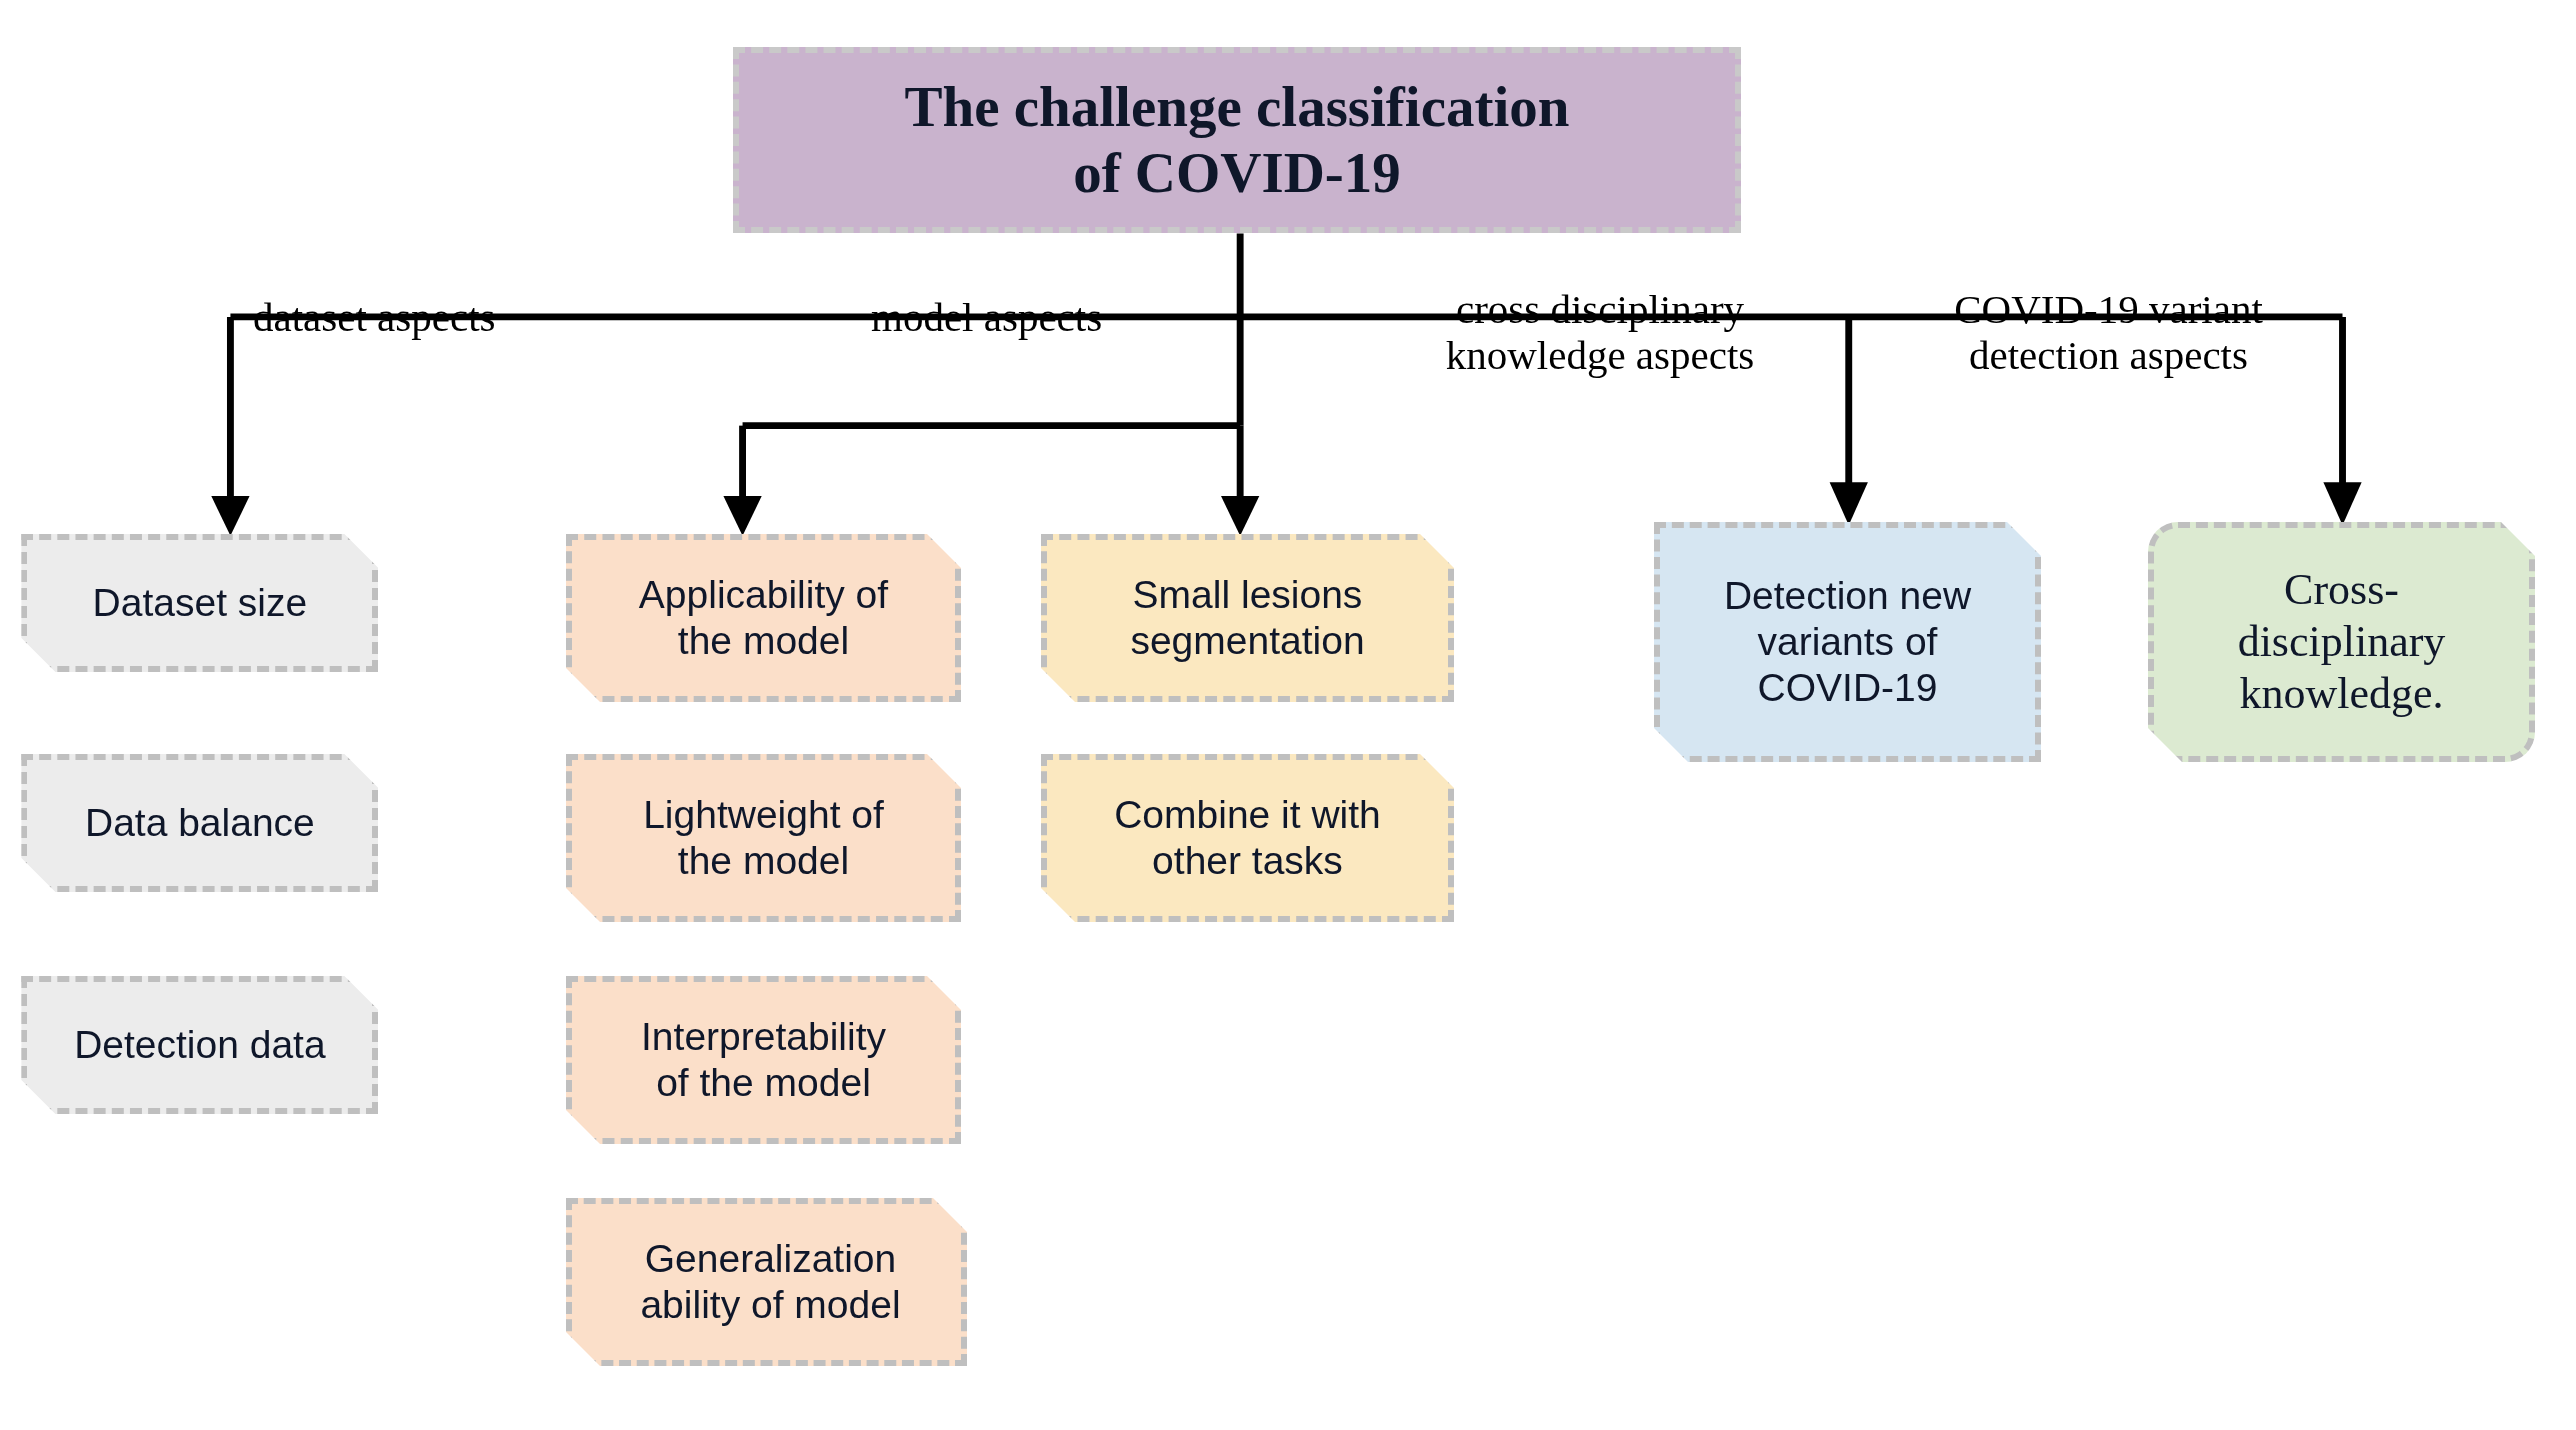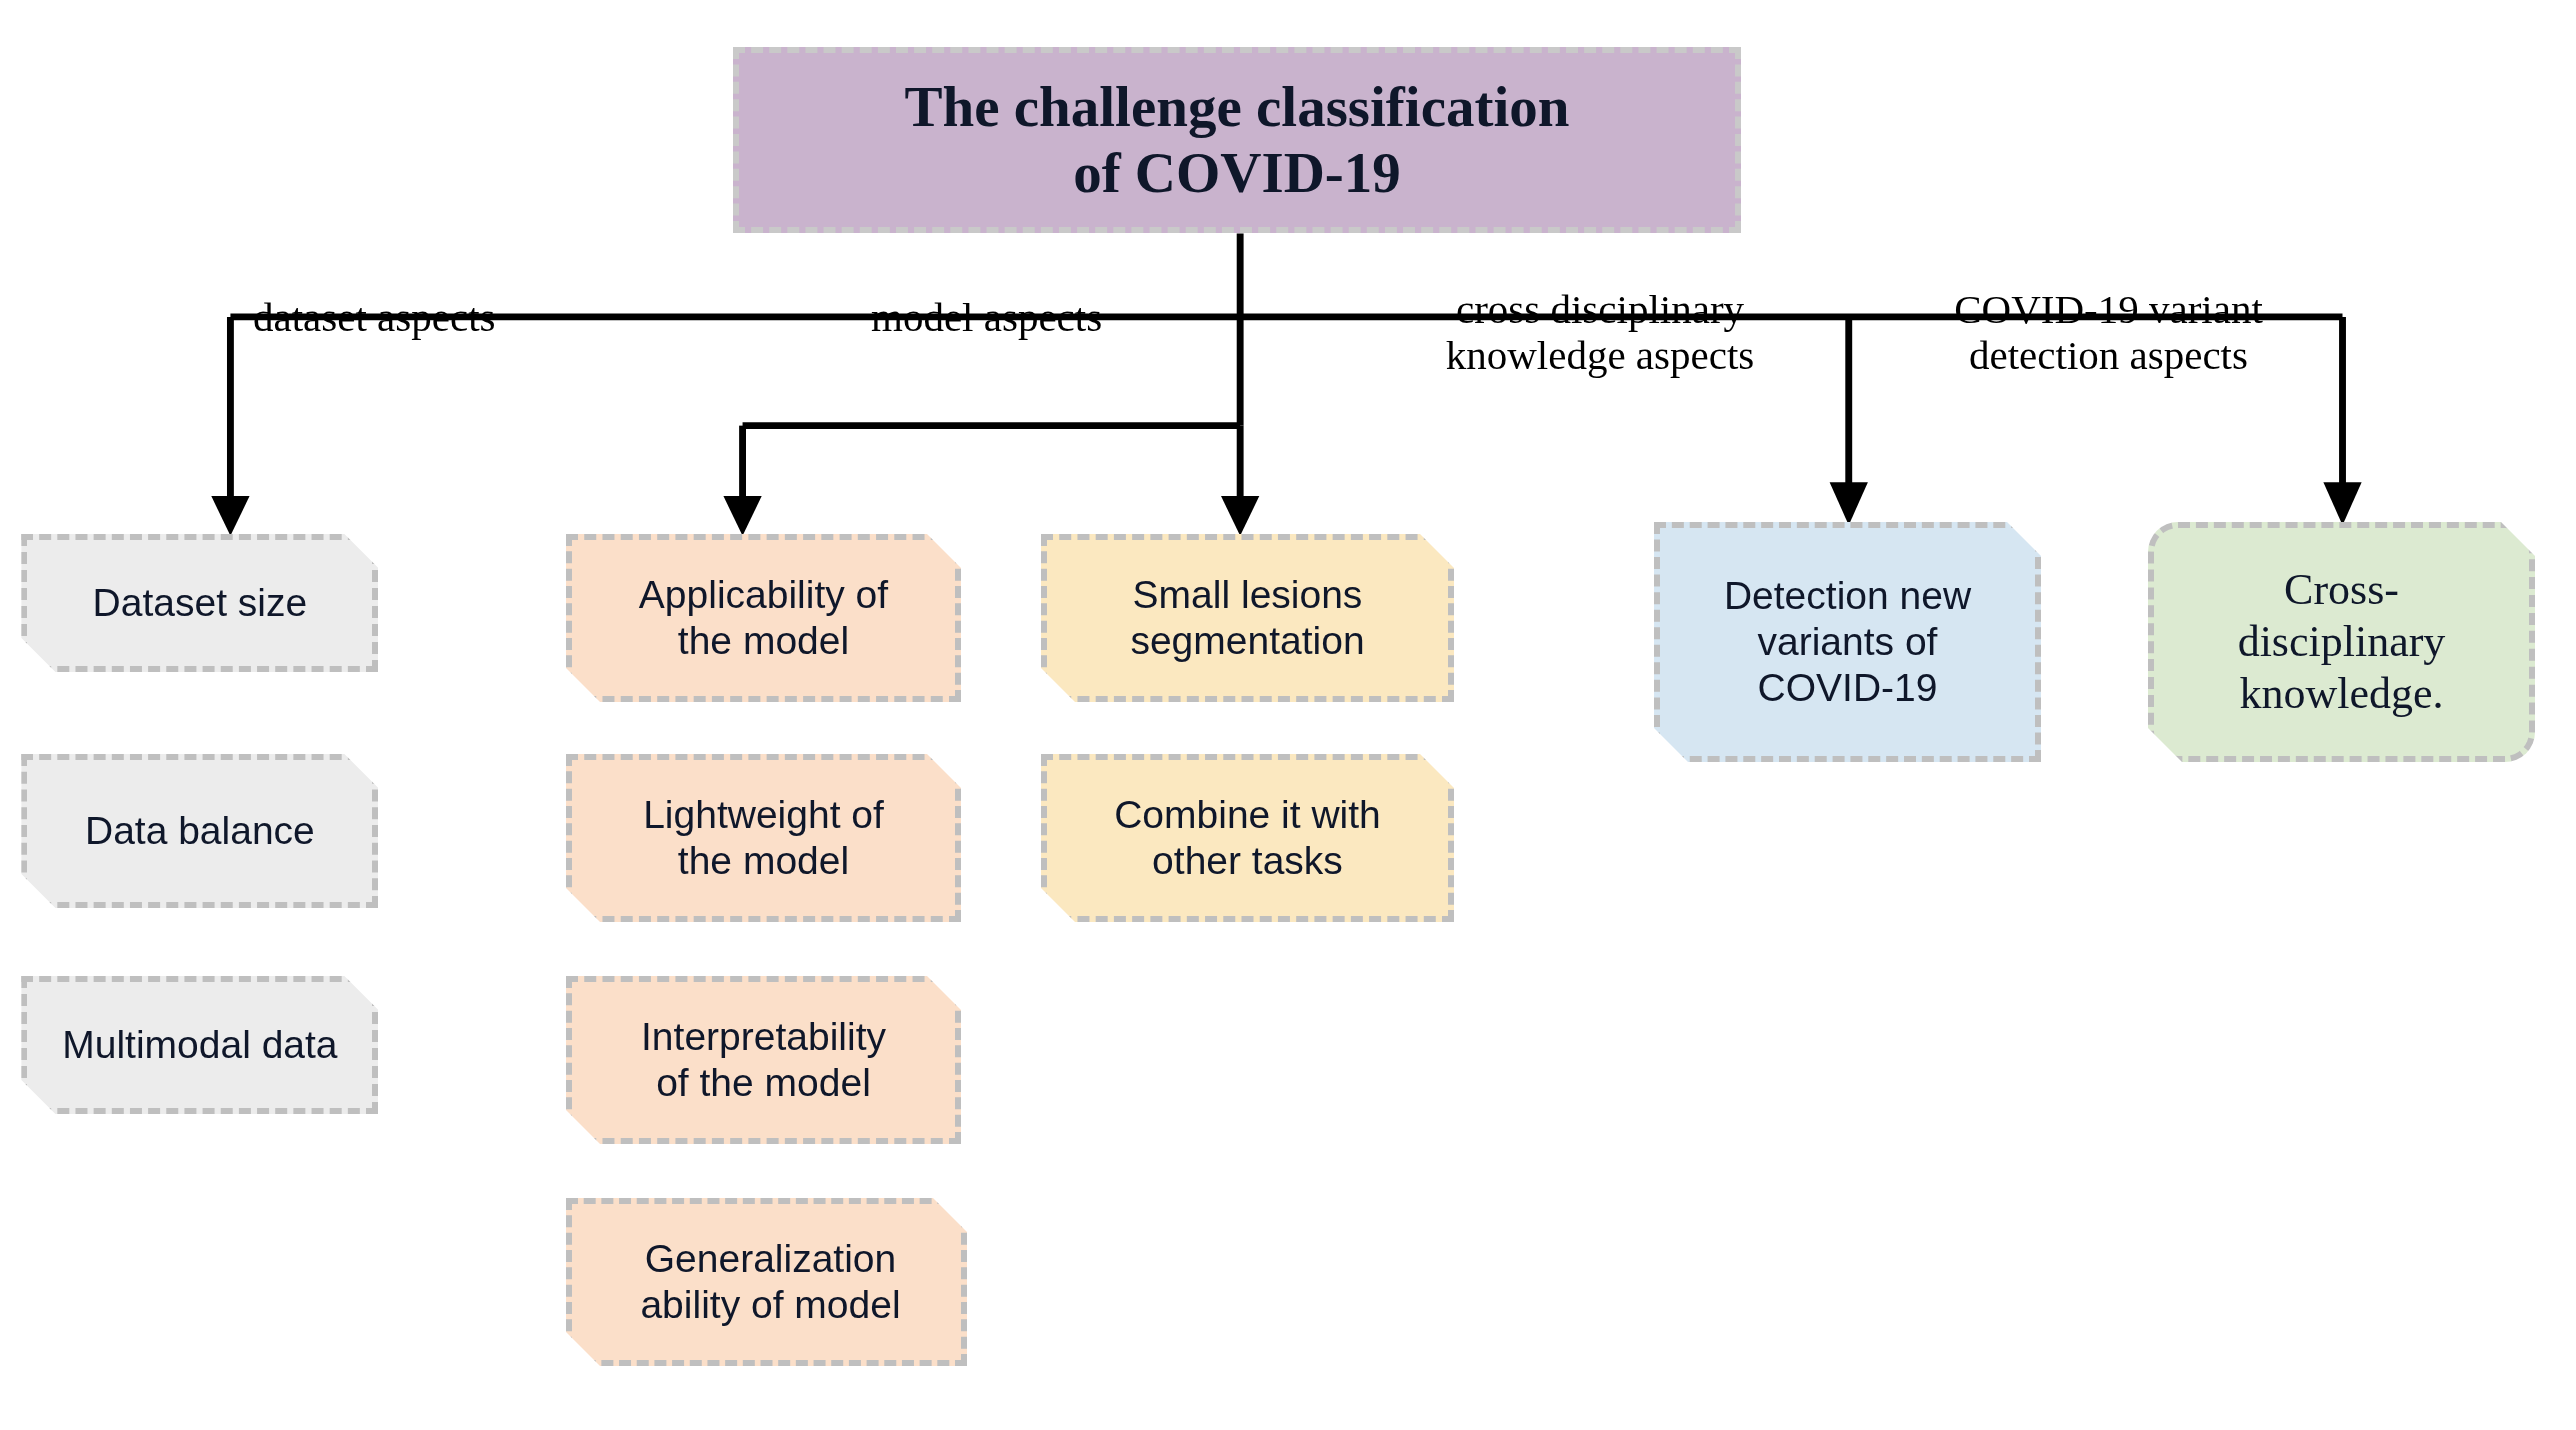--- a/index.html
+++ b/index.html
@@ -100,25 +100,25 @@
   <div class="edge-label" style="left:253px;top:295px;">dataset aspects</div>
   <div class="edge-label" style="left:871px;top:295px;">model aspects</div>
   <div class="edge-label" style="left: 1378px; top: 287px; text-align: center; width: 444px; white-space: pre-line;">cross disciplinary
 knowledge aspects</div>
   <div class="edge-label" style="left: 1879px; top: 287px; text-align: center; width: 459px; white-space: pre-line;">COVID-19 variant
 detection aspects</div>
 
   <div class="node bevel n-gray sans" style="left:21.4px;top:534px;width:357px;height:138px;">
     <span class="txt">Dataset size</span>
   </div>
-  <div class="node bevel n-gray sans" style="left:21.4px;top:754px;width:357px;height:154px;">
+  <div class="node bevel n-gray sans" style="left:21.4px;top:754px;width:357px;height:138px;">
     <span class="txt">Data balance</span>
   </div>
   <div class="node bevel n-gray sans" style="left:21.4px;top:976px;width:357px;height:138px;">
-    <span class="txt">Multimodal data</span>
+    <span class="txt">Detection data</span>
   </div>
 
   <div class="node bevel n-peach sans" style="left:566px;top:534px;width:395px;height:168px;">
     <span class="txt" style="white-space: pre-line;">Applicability of
 the model</span>
   </div>
   <div class="node bevel n-peach sans" style="left:566px;top:754px;width:395px;height:168px;">
     <span class="txt" style="white-space: pre-line;">Lightweight of
 the model</span>
   </div>

